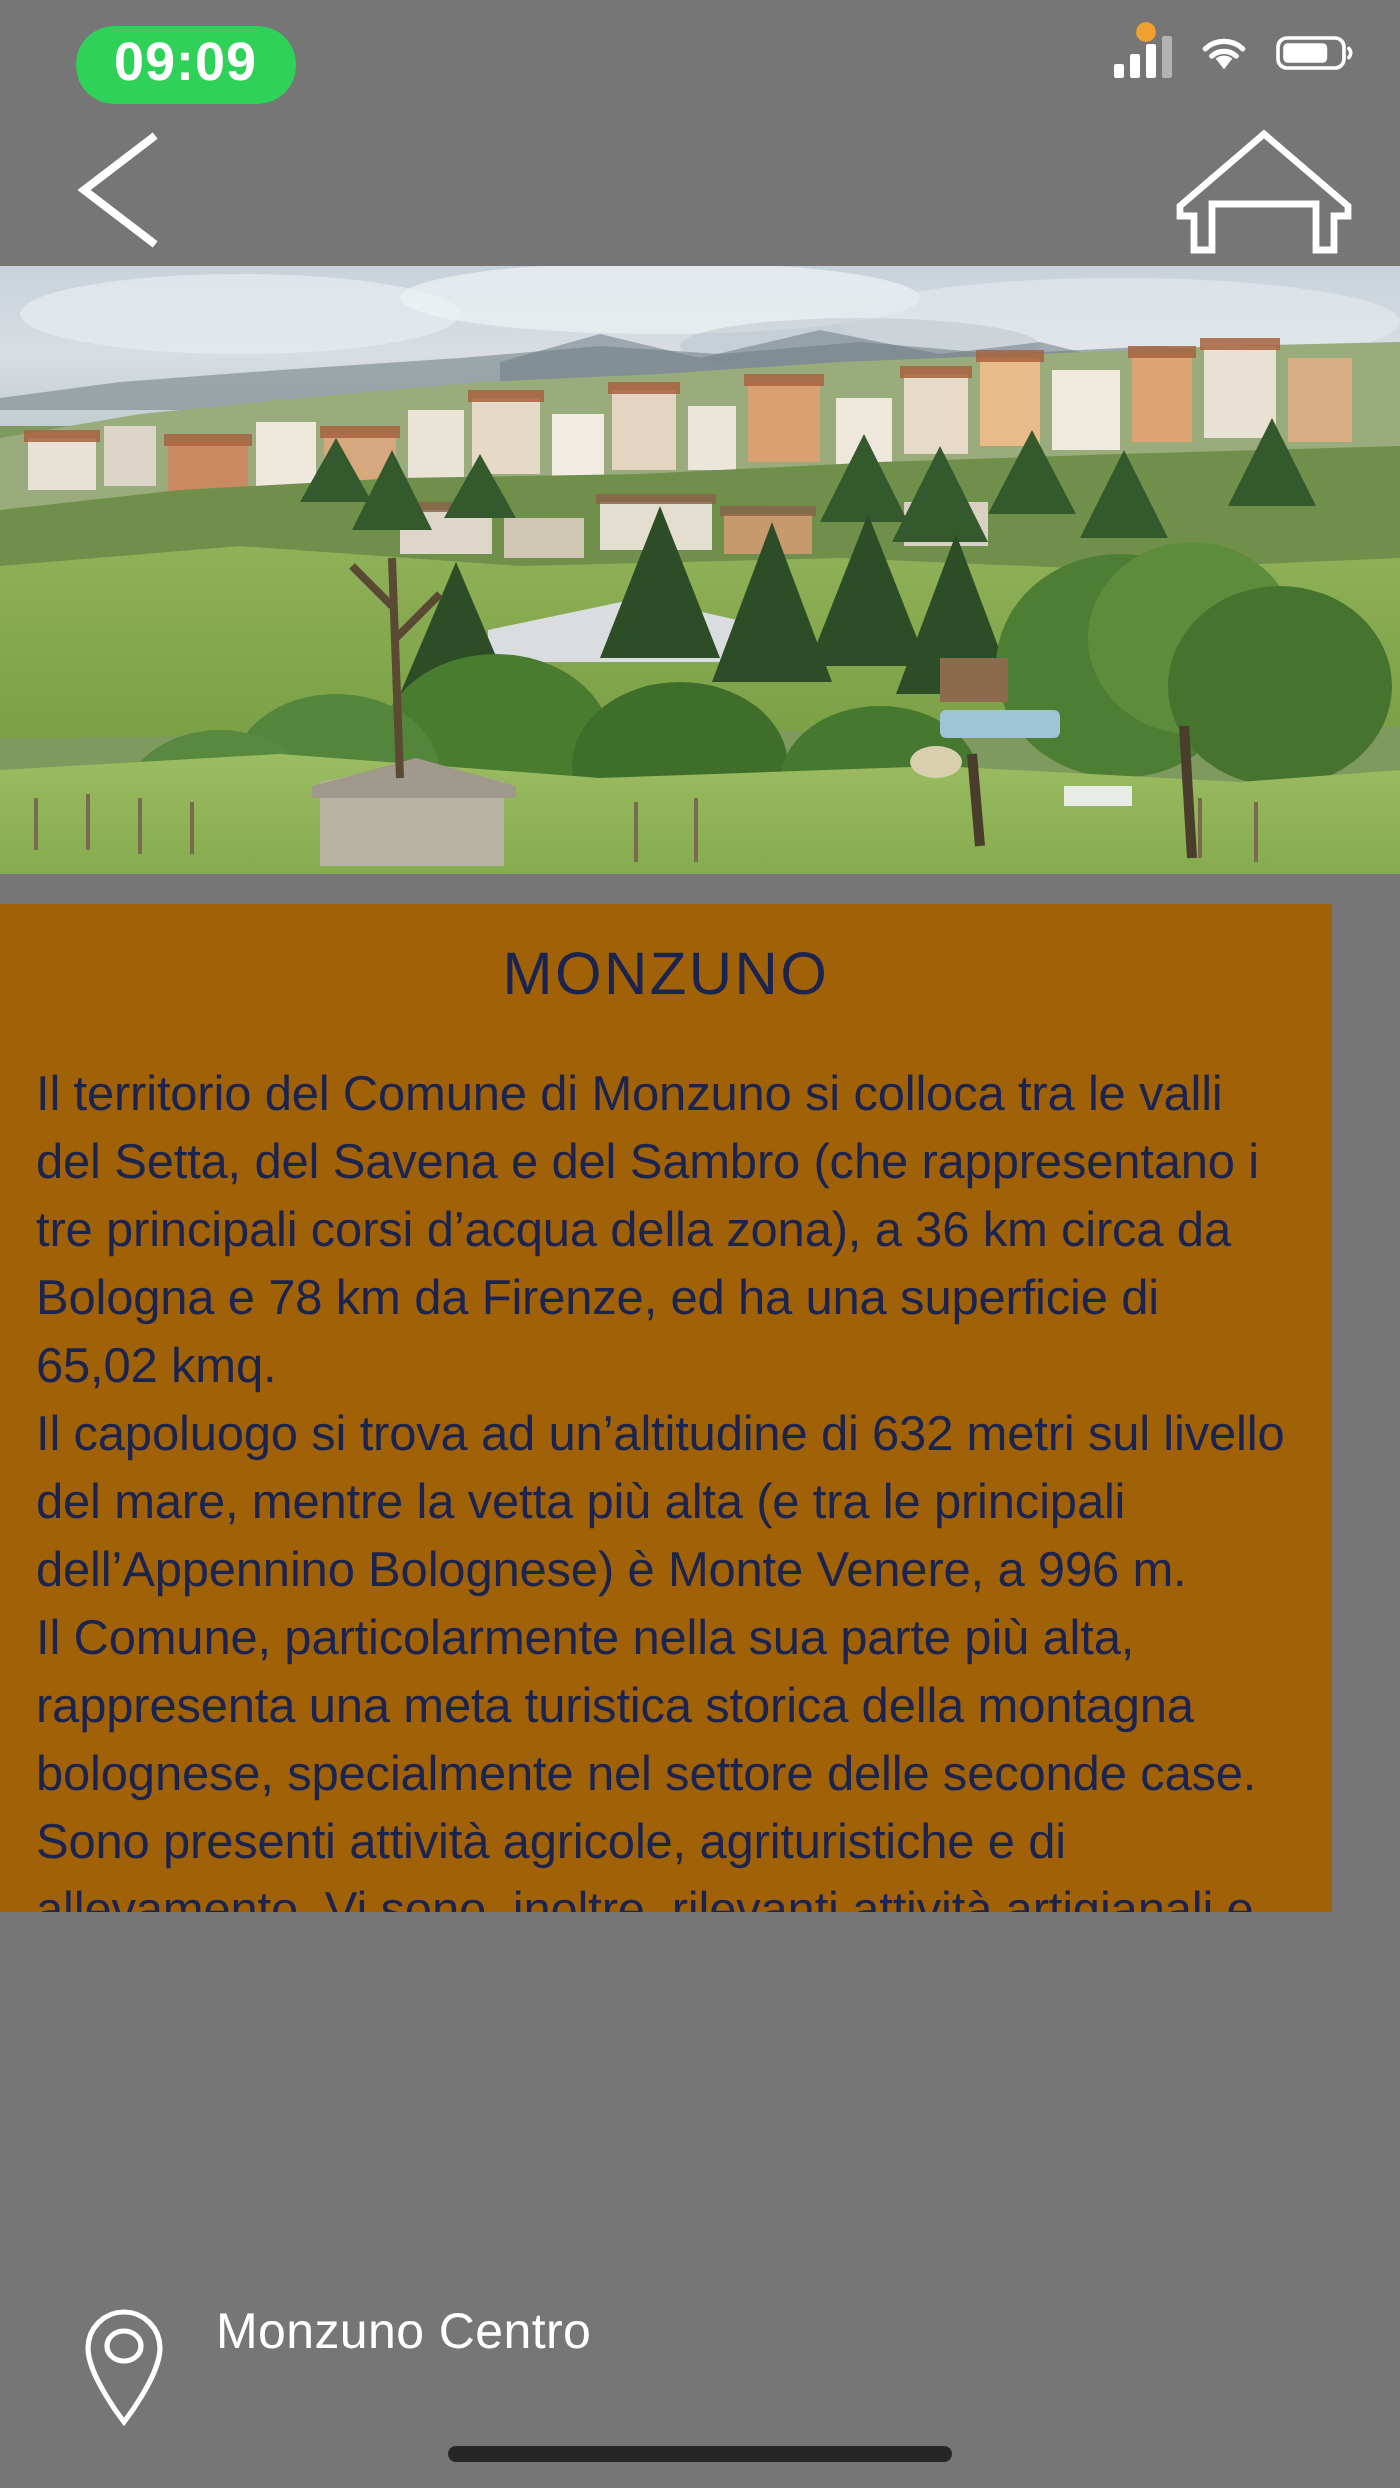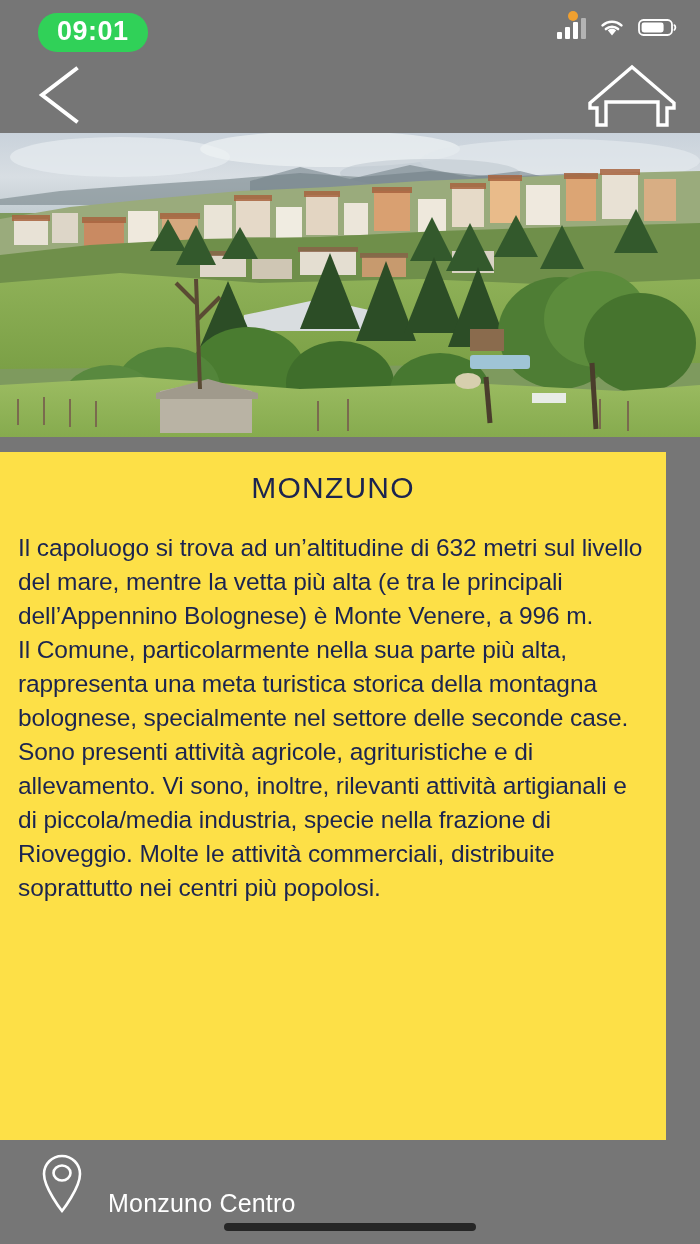--- a/index.html
+++ b/index.html
@@ -114,22 +114,22 @@
     background: #7e9a5e;
   }
   .hero-photo svg { display: block; width: 700px; height: 304px; }
 
   
   .content-panel {
     position: absolute;
     top: 452px;
     left: 0;
     width: 666px;
-    height: 688px;
-    background: #fde047;
+    height: 504px;
+    background: #a16207;
     overflow: hidden;
   }
 
   .page-title {
     text-align: center;
     color: #1b2450;
     font-size: 30px;
     letter-spacing: 1.2px;
     padding-top: 19px;
     font-weight: normal;
@@ -150,21 +150,21 @@
     bottom: 0; left: 0;
     width: 700px;
     height: 104px;
     background: #767676;
   }
   .location-row {
     position: absolute;
     left: 38px;
     top: 12px;
     display: flex;
-    align-items: flex-end;
+    align-items: flex-start;
     gap: 22px;
   }
   .pin-icon { width: 48px; height: 62px; }
   .location-label {
     color: #ffffff;
     font-size: 25px;
     letter-spacing: 0.2px;
   }
   .home-indicator {
     position: absolute;
@@ -177,21 +177,21 @@
     background: #262626;
   }
 </style>
 </head>
 <body>
 
 <div id="app">
 
   <div class="status-bar">
 
-    <div class="time-pill">09:01</div>
+    <div class="time-pill">09:09</div>
 
     <div class="orange-dot"></div>
 
     <div class="status-right">
 
       <span class="signal-bars">
         <i></i>
           <i></i>
           <i></i>
           <i></i>
@@ -375,20 +375,21 @@
         <line x1="486" y1="244" x2="490" y2="290"></line>
       </g>
     </svg>
   </div>
 
   <div class="content-panel">
 
     <h1 class="page-title">MONZUNO</h1>
 
     <div class="body-text">
+      <p>Il territorio del Comune di Monzuno si colloca tra le valli del Setta, del Savena e del Sambro (che rappresentano i tre principali corsi d’acqua della zona), a 36 km circa da Bologna e 78 km da Firenze, ed ha una superficie di 65,02 kmq.</p>
       <p>Il capoluogo si trova ad un’altitudine di 632 metri sul livello del mare, mentre la vetta più alta (e tra le principali dell’Appennino Bolognese) è Monte Venere, a 996 m.</p>
       <p>Il Comune, particolarmente nella sua parte più alta, rappresenta una meta turistica storica della montagna bolognese, specialmente nel settore delle seconde case.</p>
       <p>Sono presenti attività agricole, agrituristiche e di allevamento. Vi sono, inoltre, rilevanti attività artigianali e di piccola/media industria, specie nella frazione di Rioveggio. Molte le attività commerciali, distribuite soprattutto nei centri più popolosi.</p>
 
     </div>
   </div>
 
   <div class="bottom-bar">
 
     <div class="location-row">

